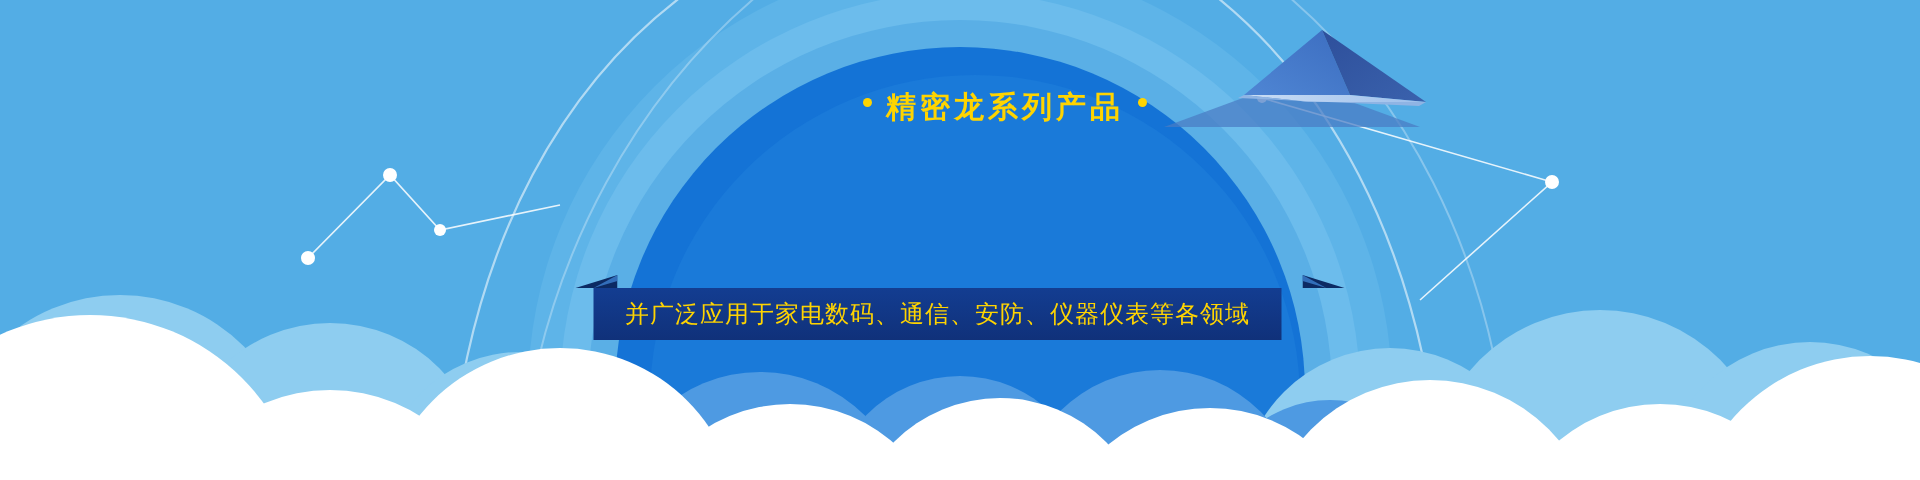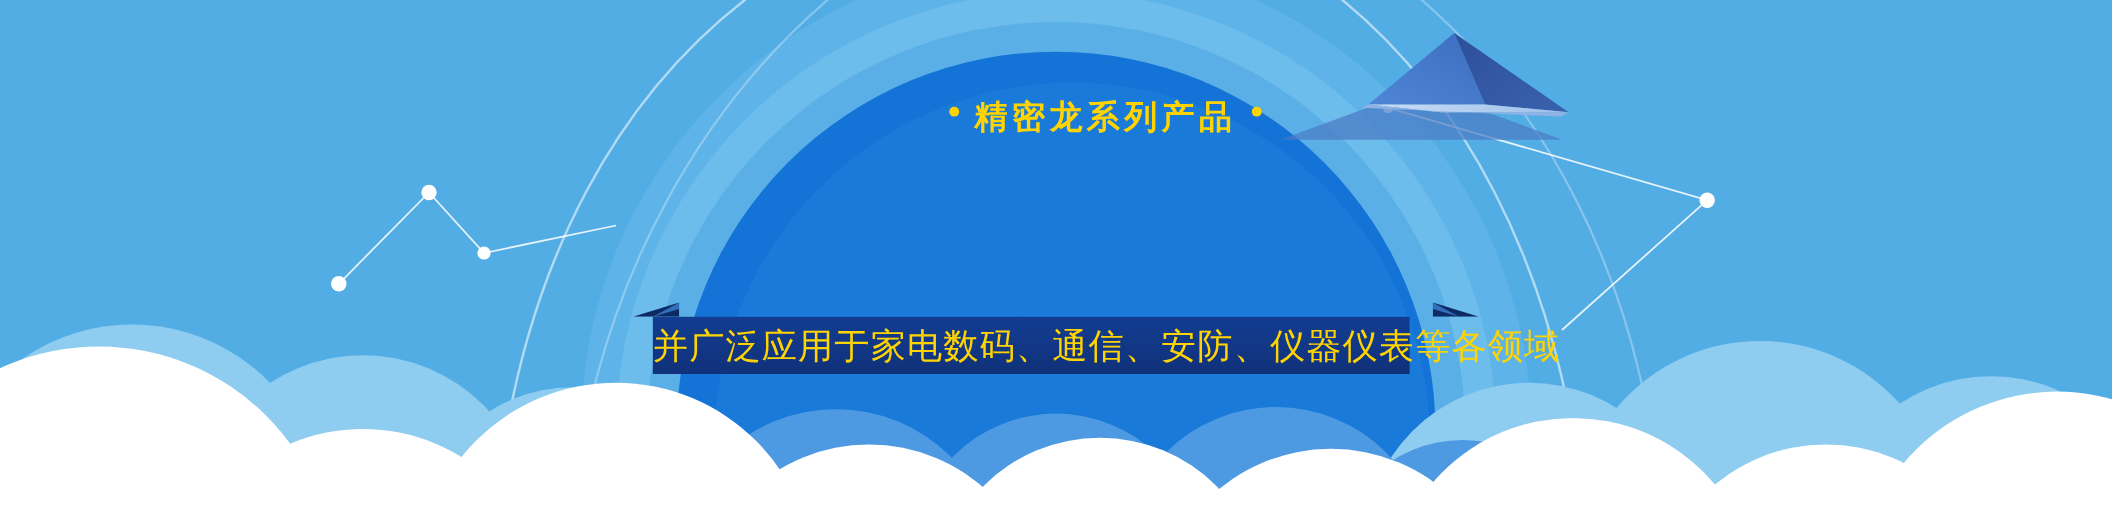--- a/index.html
+++ b/index.html
@@ -101,21 +101,21 @@
   }
   #ribbon-text {
     position: absolute;
     left: 0;
     top: 0;
     width: 688px;
     height: 52px;
     line-height: 52px;
     text-align: center;
     color: #ffd400;
-    font-size: 32px;
+    font-size: 24px;
     letter-spacing: 1px;
     white-space: nowrap;
   }
   .ribbon-fold {
     position: absolute;
     top: -13px;
     width: 42px;
     height: 13px;
   }
   .ribbon-fold.left { left: -18px; }

